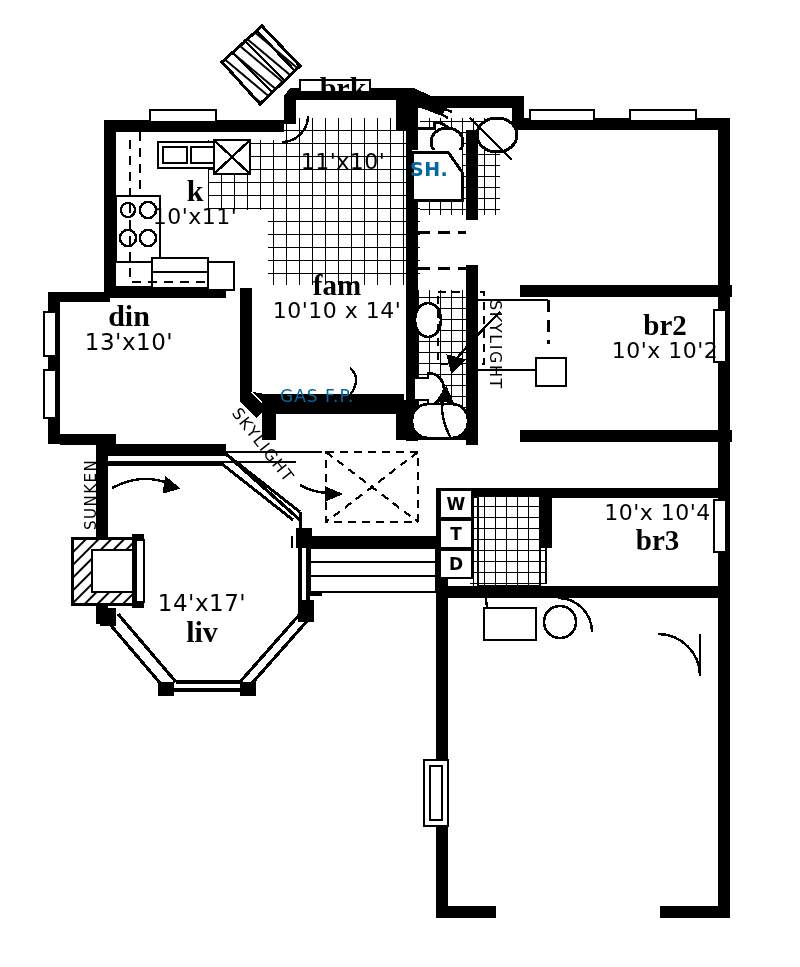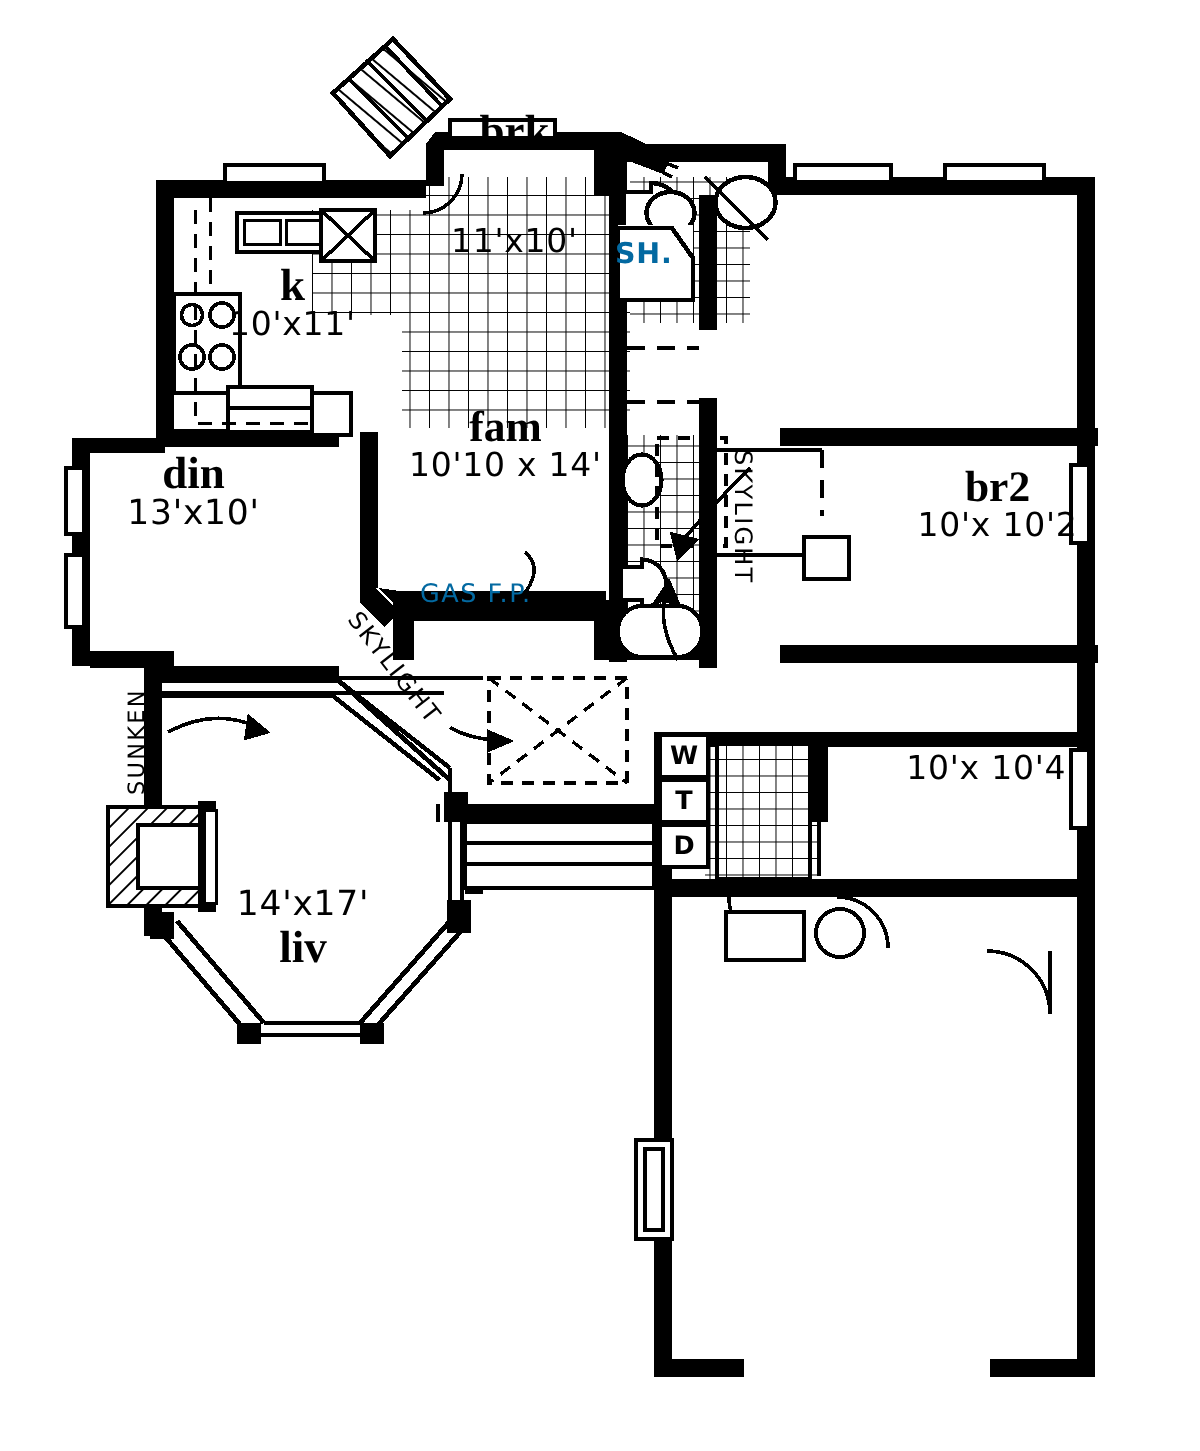--- a/index.html
+++ b/index.html
@@ -397,20 +397,21 @@
     <span class="rm-dim" style="font-size:22px;">10'x 10'2</span>
   </div>
 
   <div class="room-label" style="left:132px; top:592px; width:140px;">
     <span class="rm-dim" style="font-size:23px;">14'x17'</span>
     <span class="rm-name" style="font-size:30px;">liv</span>
   </div>
 
   <div class="room-label" style="left:585px; top:502px; width:145px;">
     <span class="rm-dim" style="font-size:22px;text-align:center;">10'x 10'4</span>
+    <span class="rm-name" style="font-size:29px;">br3</span>
   </div>
 
 
   <div class="note" style="left:280px; top:350px; font-size:17px; letter-spacing:1px;margin-top:36px;">GAS F.P.</div>
 
   <div class="note" style="left:410px; top:158px; font-size:19px; font-weight:bold; letter-spacing:0.5px;">SH.</div>
 
   <div class="vert-note" style="left:505px; top:300px; font-size:16px; letter-spacing:1.5px; transform:rotate(90deg);">SKYLIGHT</div>
 
   <div class="vert-note" style="left:243px; top:404px; font-size:16px; letter-spacing:1.5px; transform:rotate(52deg);">SKYLIGHT</div>

